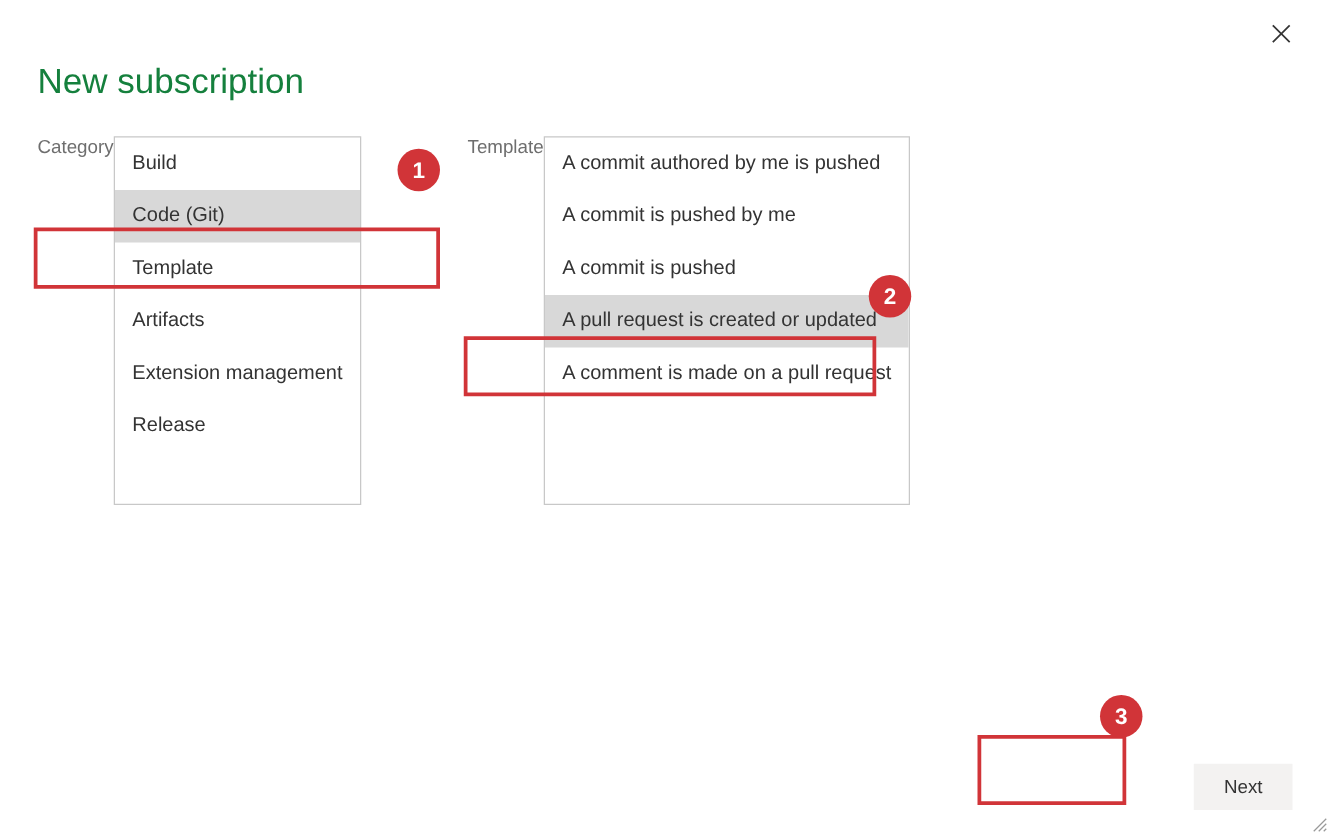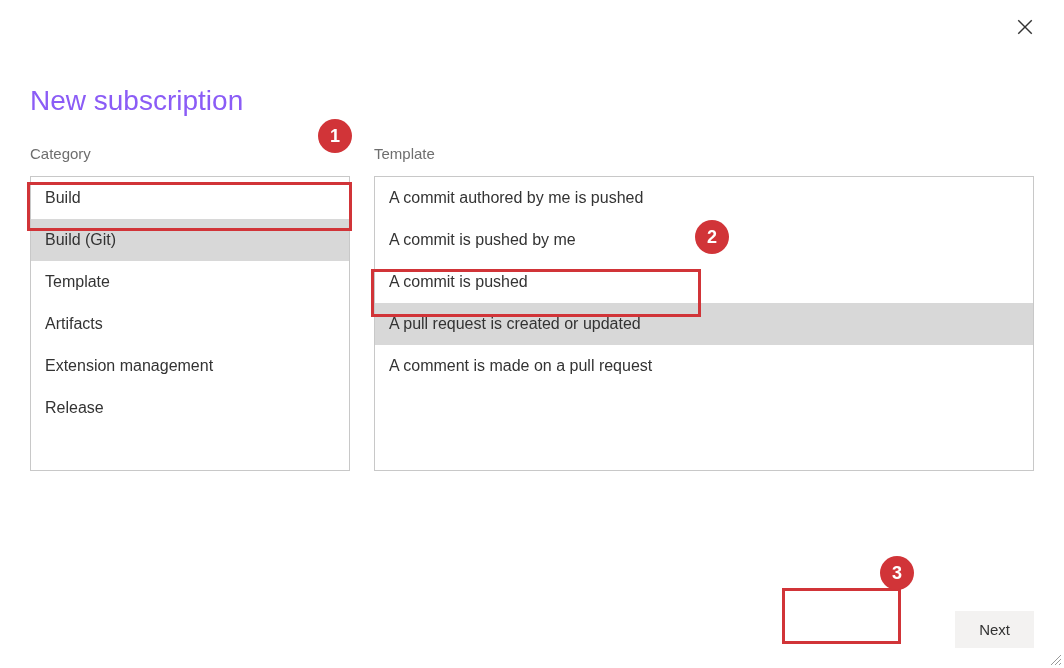--- a/index.html
+++ b/index.html
@@ -22,32 +22,31 @@
       cursor: pointer;
       color: #333;
     }
     .close-btn svg {
       width: 18px;
       height: 18px;
     }
     .dialog-title {
       font-size: 28px;
       font-weight: 300;
-      color: #8b5cf6;
+      color: #15803d;
       padding: 49px 30px 0 30px;
-      margin-top: 36px;
     }
     .content {
       display: flex;
       padding: 28px 30px 0 30px;
       gap: 24px;
     }
     .column {
       display: flex;
-      flex-direction: column;
+      flex-direction: row;
     }
     .column.category-col {
       width: 320px;
     }
     .column.template-col {
       flex: 1;
     }
     .column-label {
       color: #6e6e6e;
       font-size: 15px;
@@ -129,21 +128,21 @@
   </svg>
 </div>
 
 <div class="dialog-title">New subscription</div>
 
 <div class="content">
   <div class="column category-col">
     <div class="column-label">Category</div>
     <div class="listbox">
       <div class="list-item">Build</div>
-      <div class="list-item selected">Build (Git)</div>
+      <div class="list-item selected">Code (Git)</div>
       <div class="list-item">Template</div>
       <div class="list-item">Artifacts</div>
       <div class="list-item">Extension management</div>
       <div class="list-item">Release</div>
     </div>
   </div>
 
   <div class="column template-col">
     <div class="column-label">Template</div>
     <div class="listbox">

